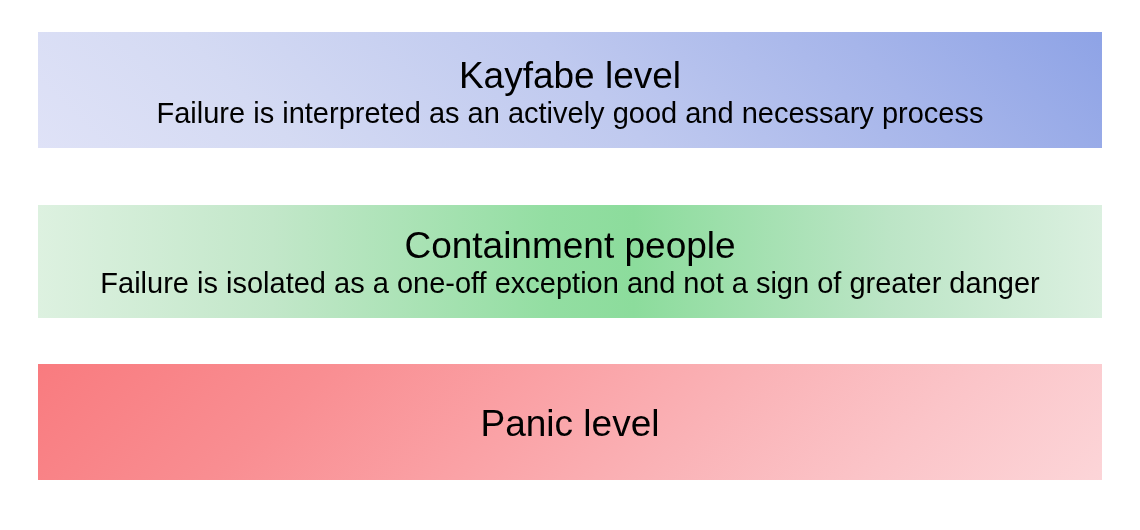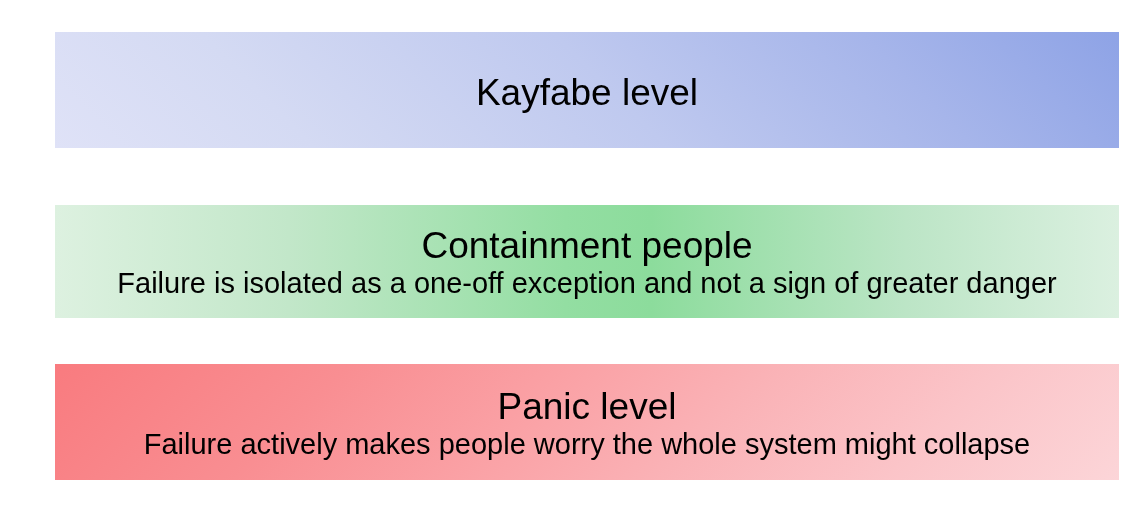--- a/index.html
+++ b/index.html
@@ -23,21 +23,20 @@
     position: absolute;
     left: 38px;
     width: 1064px;
     display: flex;
     flex-direction: column;
     align-items: center;
     justify-content: center;
     text-align: center;
     color: #000000;
     box-sizing: border-box;
-    margin-left: 17px;
   }
   .band .title {
     font-size: 37px;
     line-height: 1.05;
     font-weight: 400;
     letter-spacing: 0px;
     white-space: nowrap;
   }
   .band .subtitle {
     font-size: 29px;
@@ -72,25 +71,25 @@
     padding-top: 4px;
   }
 </style>
 </head>
 <body>
 
 <div class="canvas">
 
   <div class="band" id="band-kayfabe">
     <div class="title">Kayfabe level</div>
+    <div class="subtitle">Failure is interpreted as an actively good and necessary process</div>
   </div>
 
   <div class="band" id="band-containment">
     <div class="title">Containment people</div>
     <div class="subtitle">Failure is isolated as a one-off exception and not a sign of greater danger</div>
   </div>
 
   <div class="band" id="band-panic">
     <div class="title">Panic level</div>
-    <div class="subtitle">Failure actively makes people worry the whole system might collapse</div>
   </div>
 
 </div>
 
 </body></html>

